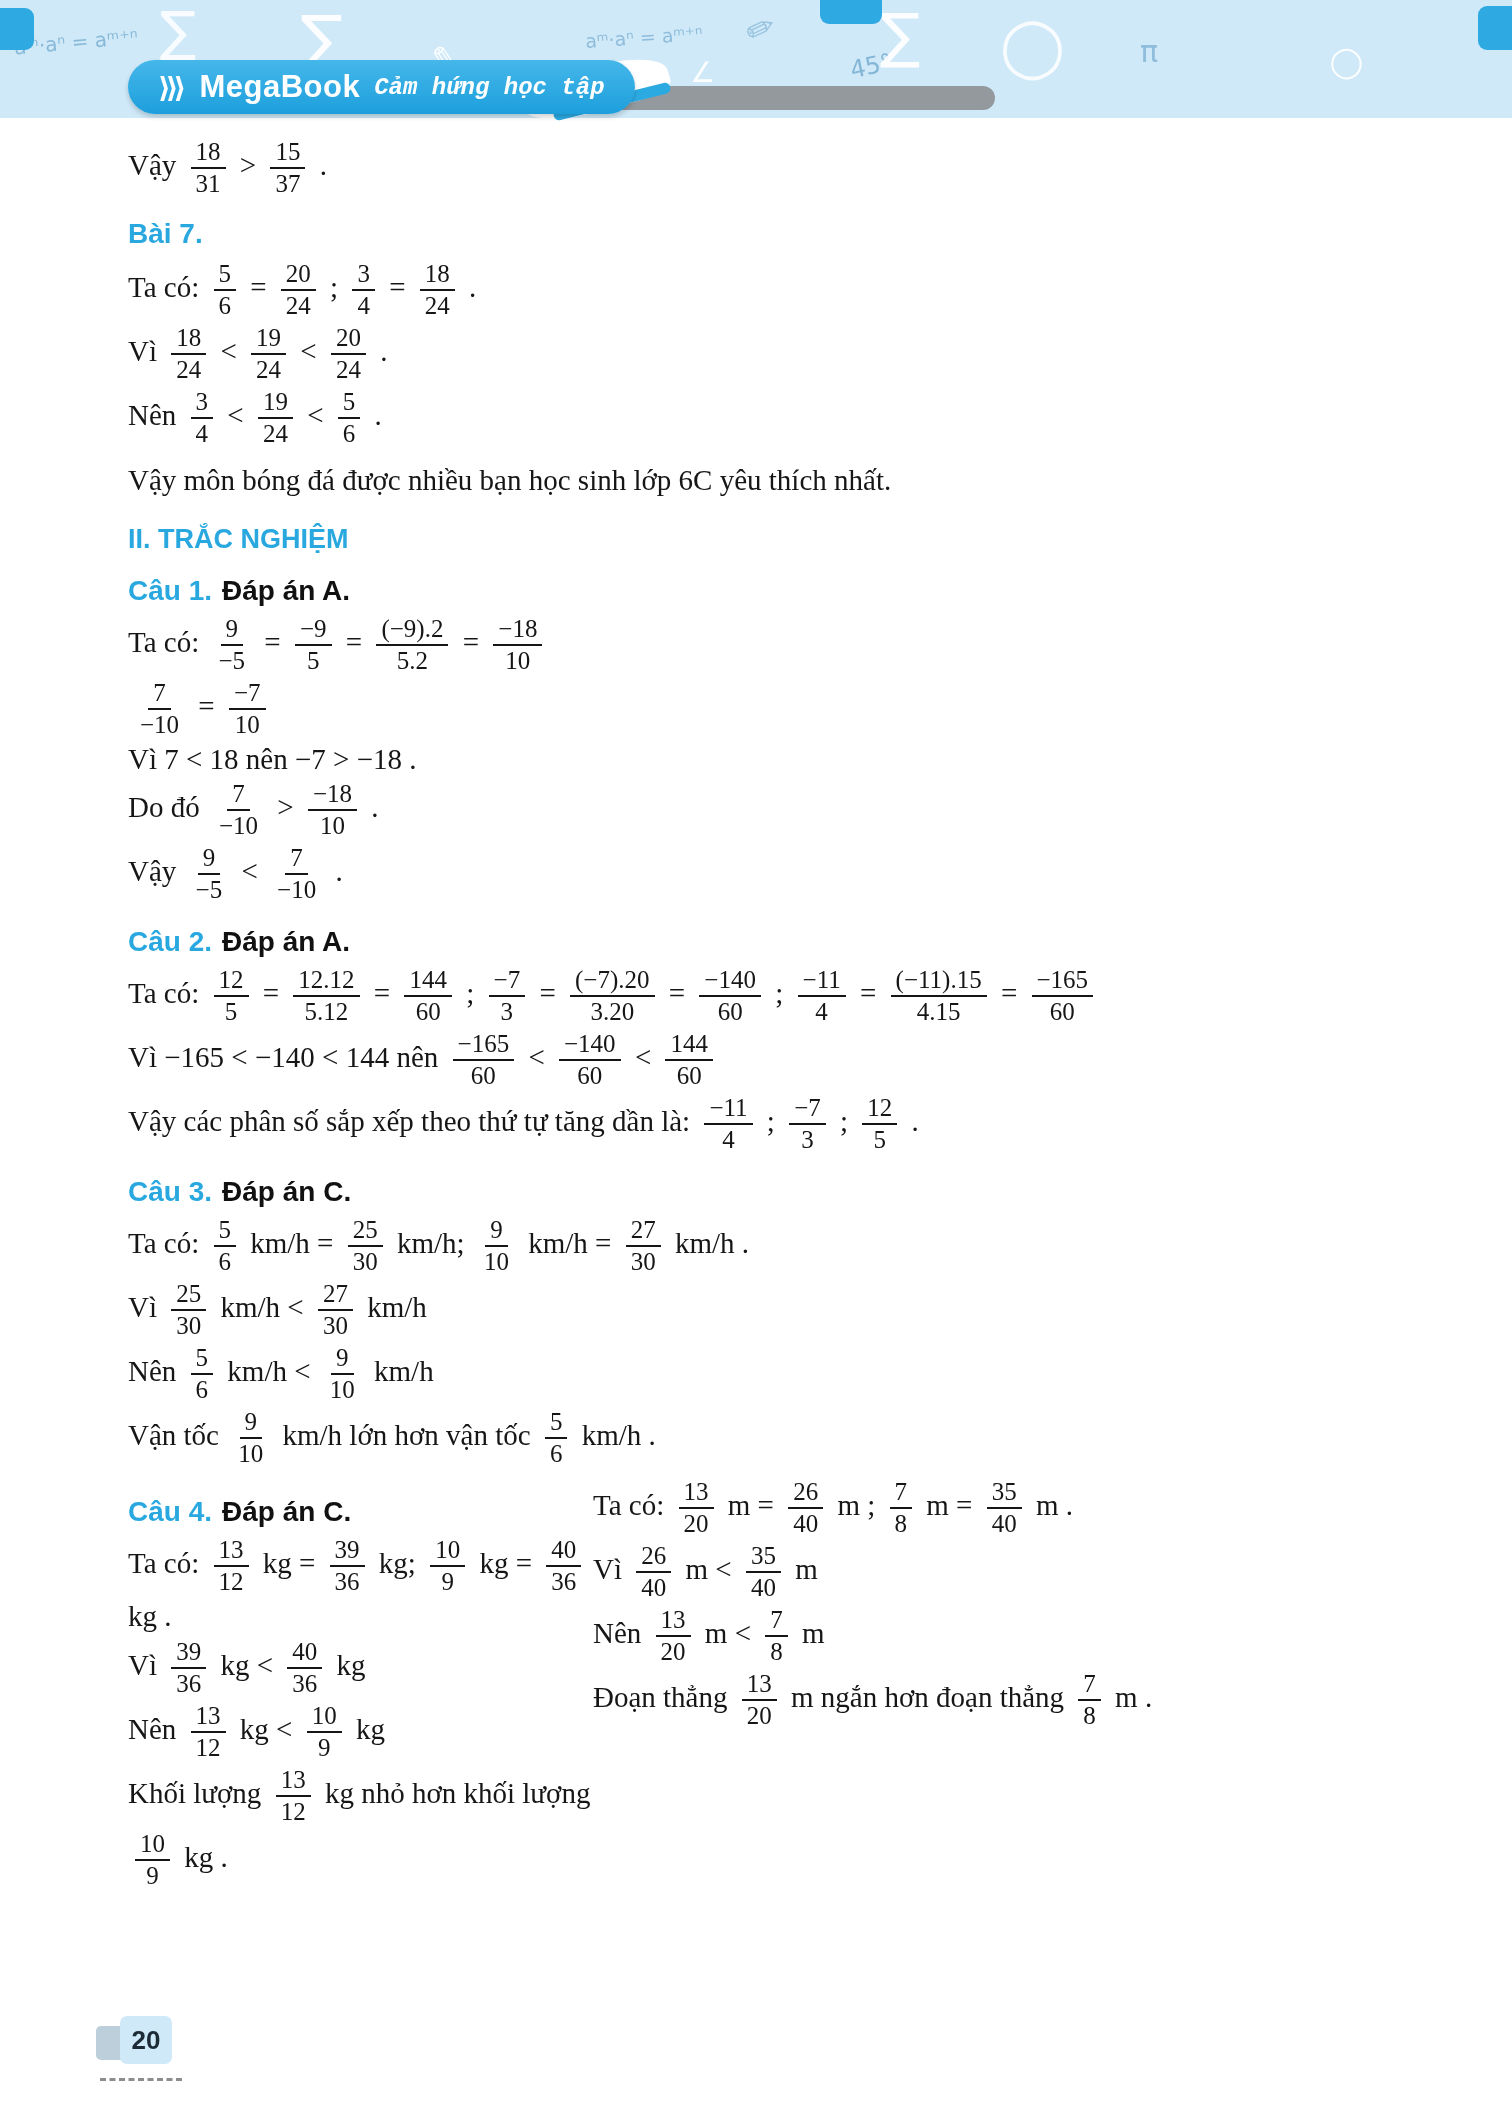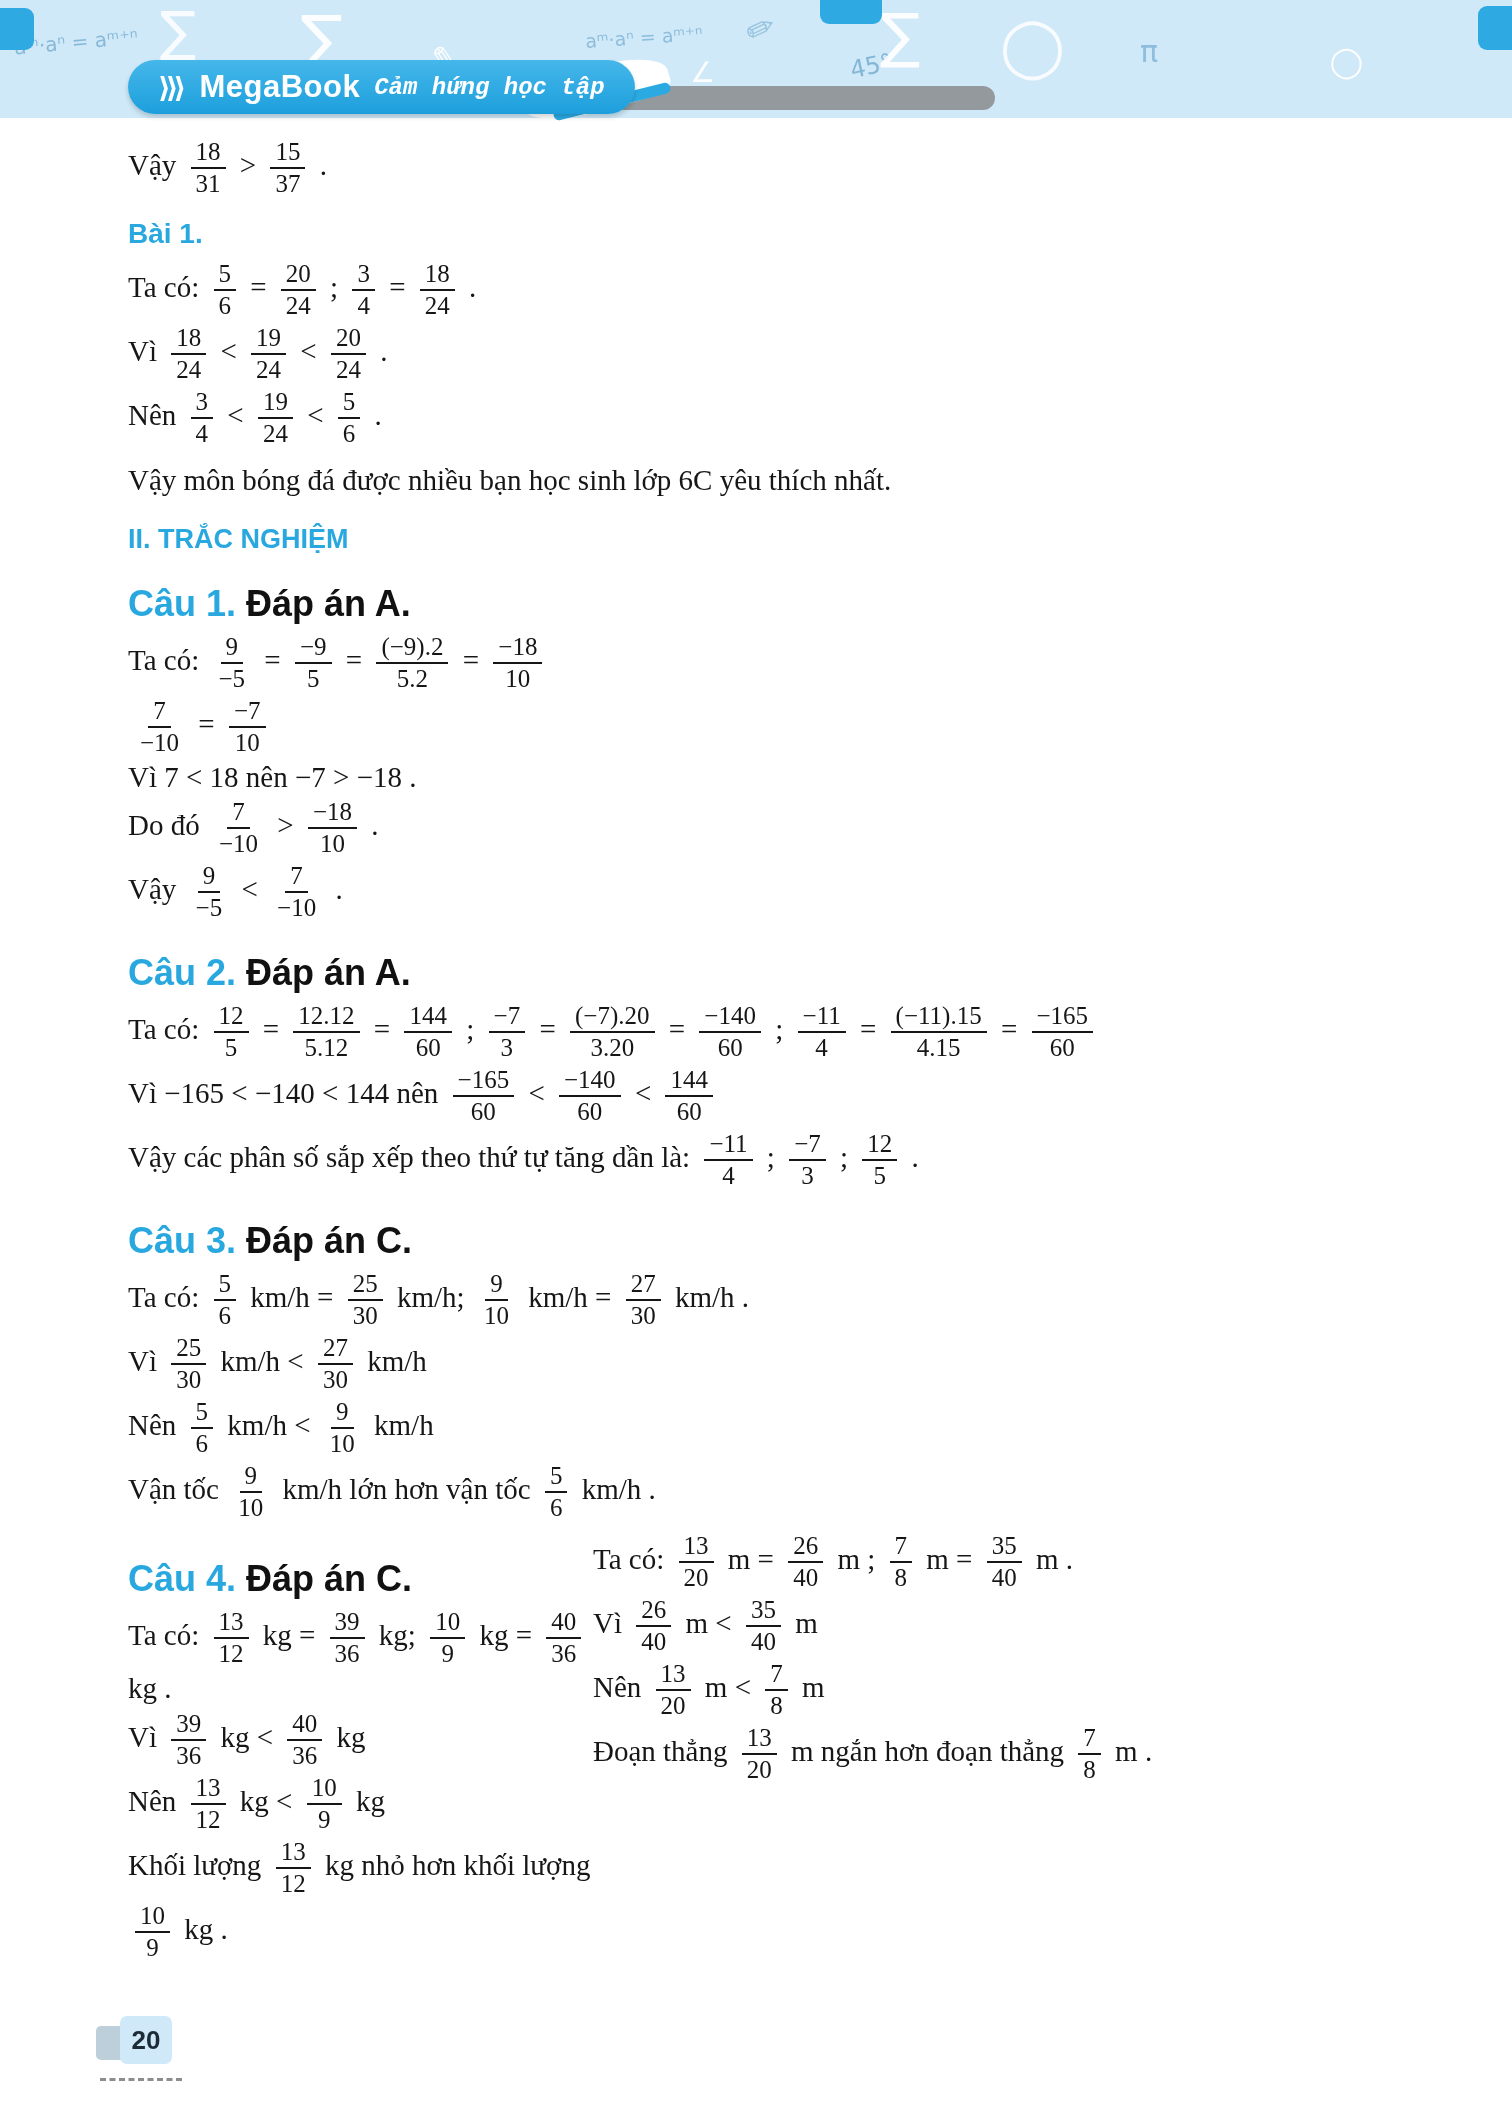--- a/index.html
+++ b/index.html
@@ -37,21 +37,21 @@
   }
   .logo-arrows{color:#ffffff;font-family:"DejaVu Sans",sans-serif;font-weight:bold;font-size:28px;letter-spacing:-5px;margin-right:4px;}
   .logo-name{color:#ffffff;font-family:"Liberation Sans",sans-serif;font-weight:bold;font-size:31px;letter-spacing:.5px;}
   .logo-tag{color:#ffffff;font-family:Liberation Mono, monospace;font-style:italic;font-weight:bold;font-size:24px;}
   
   .content{position:absolute;top:136px;left:128px;width:1300px;}
   .line{font-size:29px;line-height:1.3;margin:0 0;color:#161616;}
   .para{font-size:29px;line-height:1.3;margin:12px 0;color:#161616;}
   .heading{font-family:"Liberation Sans",sans-serif;font-weight:bold;color:#29a8e0;font-size:27px;margin:24px 0 14px;}
   .label{font-family:"Liberation Sans",sans-serif;font-weight:bold;color:#29a8e0;font-size:28px;margin:18px 0 8px;}
-  .question{margin:28px 0 6px;font-family:"Liberation Sans",sans-serif;font-size:36px;font-weight:bold;}
+  .question{margin:20px 0 6px;font-family:"Liberation Sans",sans-serif;font-size:28px;font-weight:bold;}
   .question .q{color:#29a8e0;margin-right:10px;}
   .question .a{color:#111111;}
   .frac{
     display:inline-flex;flex-direction:column;align-items:center;vertical-align:middle;
     margin:2px 7px;font-size:25px;line-height:1.12;
   }
   .frac .num{padding:0 5px 1px;border-bottom:2px solid #161616;text-align:center;}
   .frac .den{padding:1px 5px 0;text-align:center;}
   .columns{display:flex;margin-top:6px;}
   .col.left{width:465px;flex:0 0 465px;}
@@ -99,21 +99,21 @@
   </div>
 
   <div class="content" id="content">
       <div class="line">Vậy <span class="frac">
           <span class="num">18</span>
           <span class="den">31</span>
         </span> &gt; <span class="frac">
           <span class="num">15</span>
           <span class="den">37</span>
         </span> .</div>
-      <div class="label">Bài 1.</div>
+      <div class="label">Bài 7.</div>
       <div class="line">Ta có: <span class="frac">
           <span class="num">5</span>
           <span class="den">6</span>
         </span> = <span class="frac">
           <span class="num">20</span>
           <span class="den">24</span>
         </span> ; <span class="frac">
           <span class="num">3</span>
           <span class="den">4</span>
         </span> = <span class="frac">

